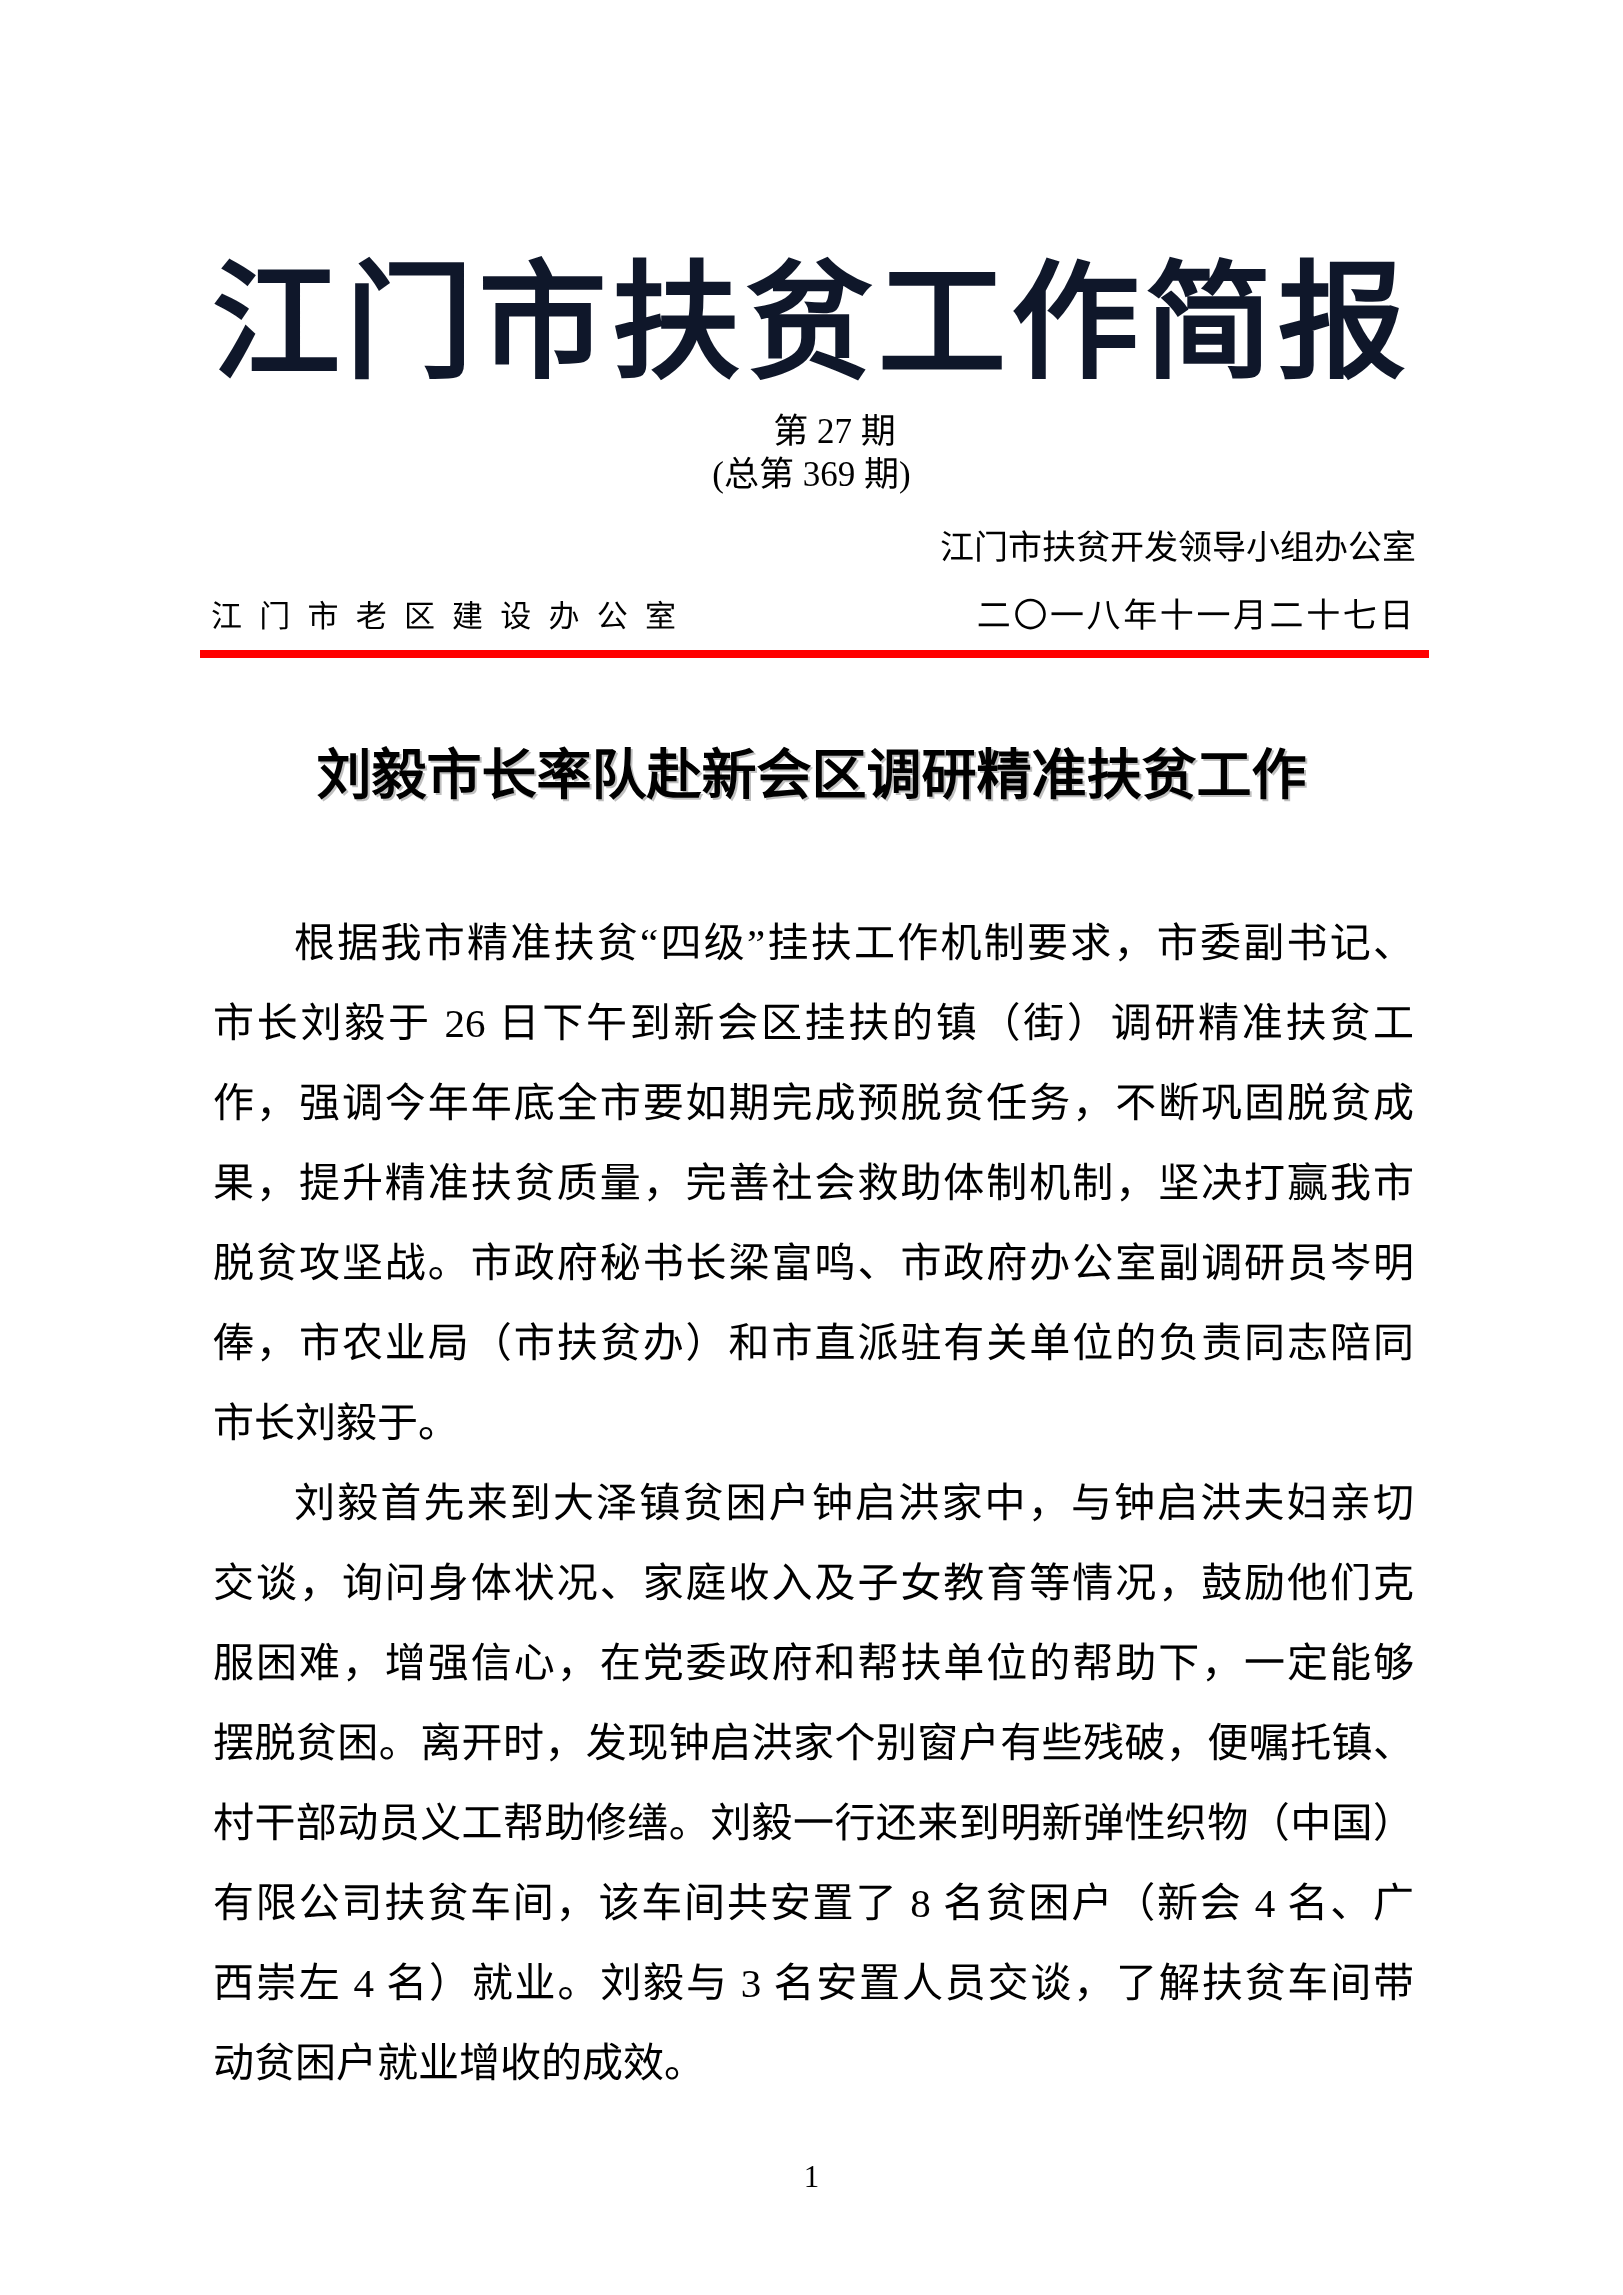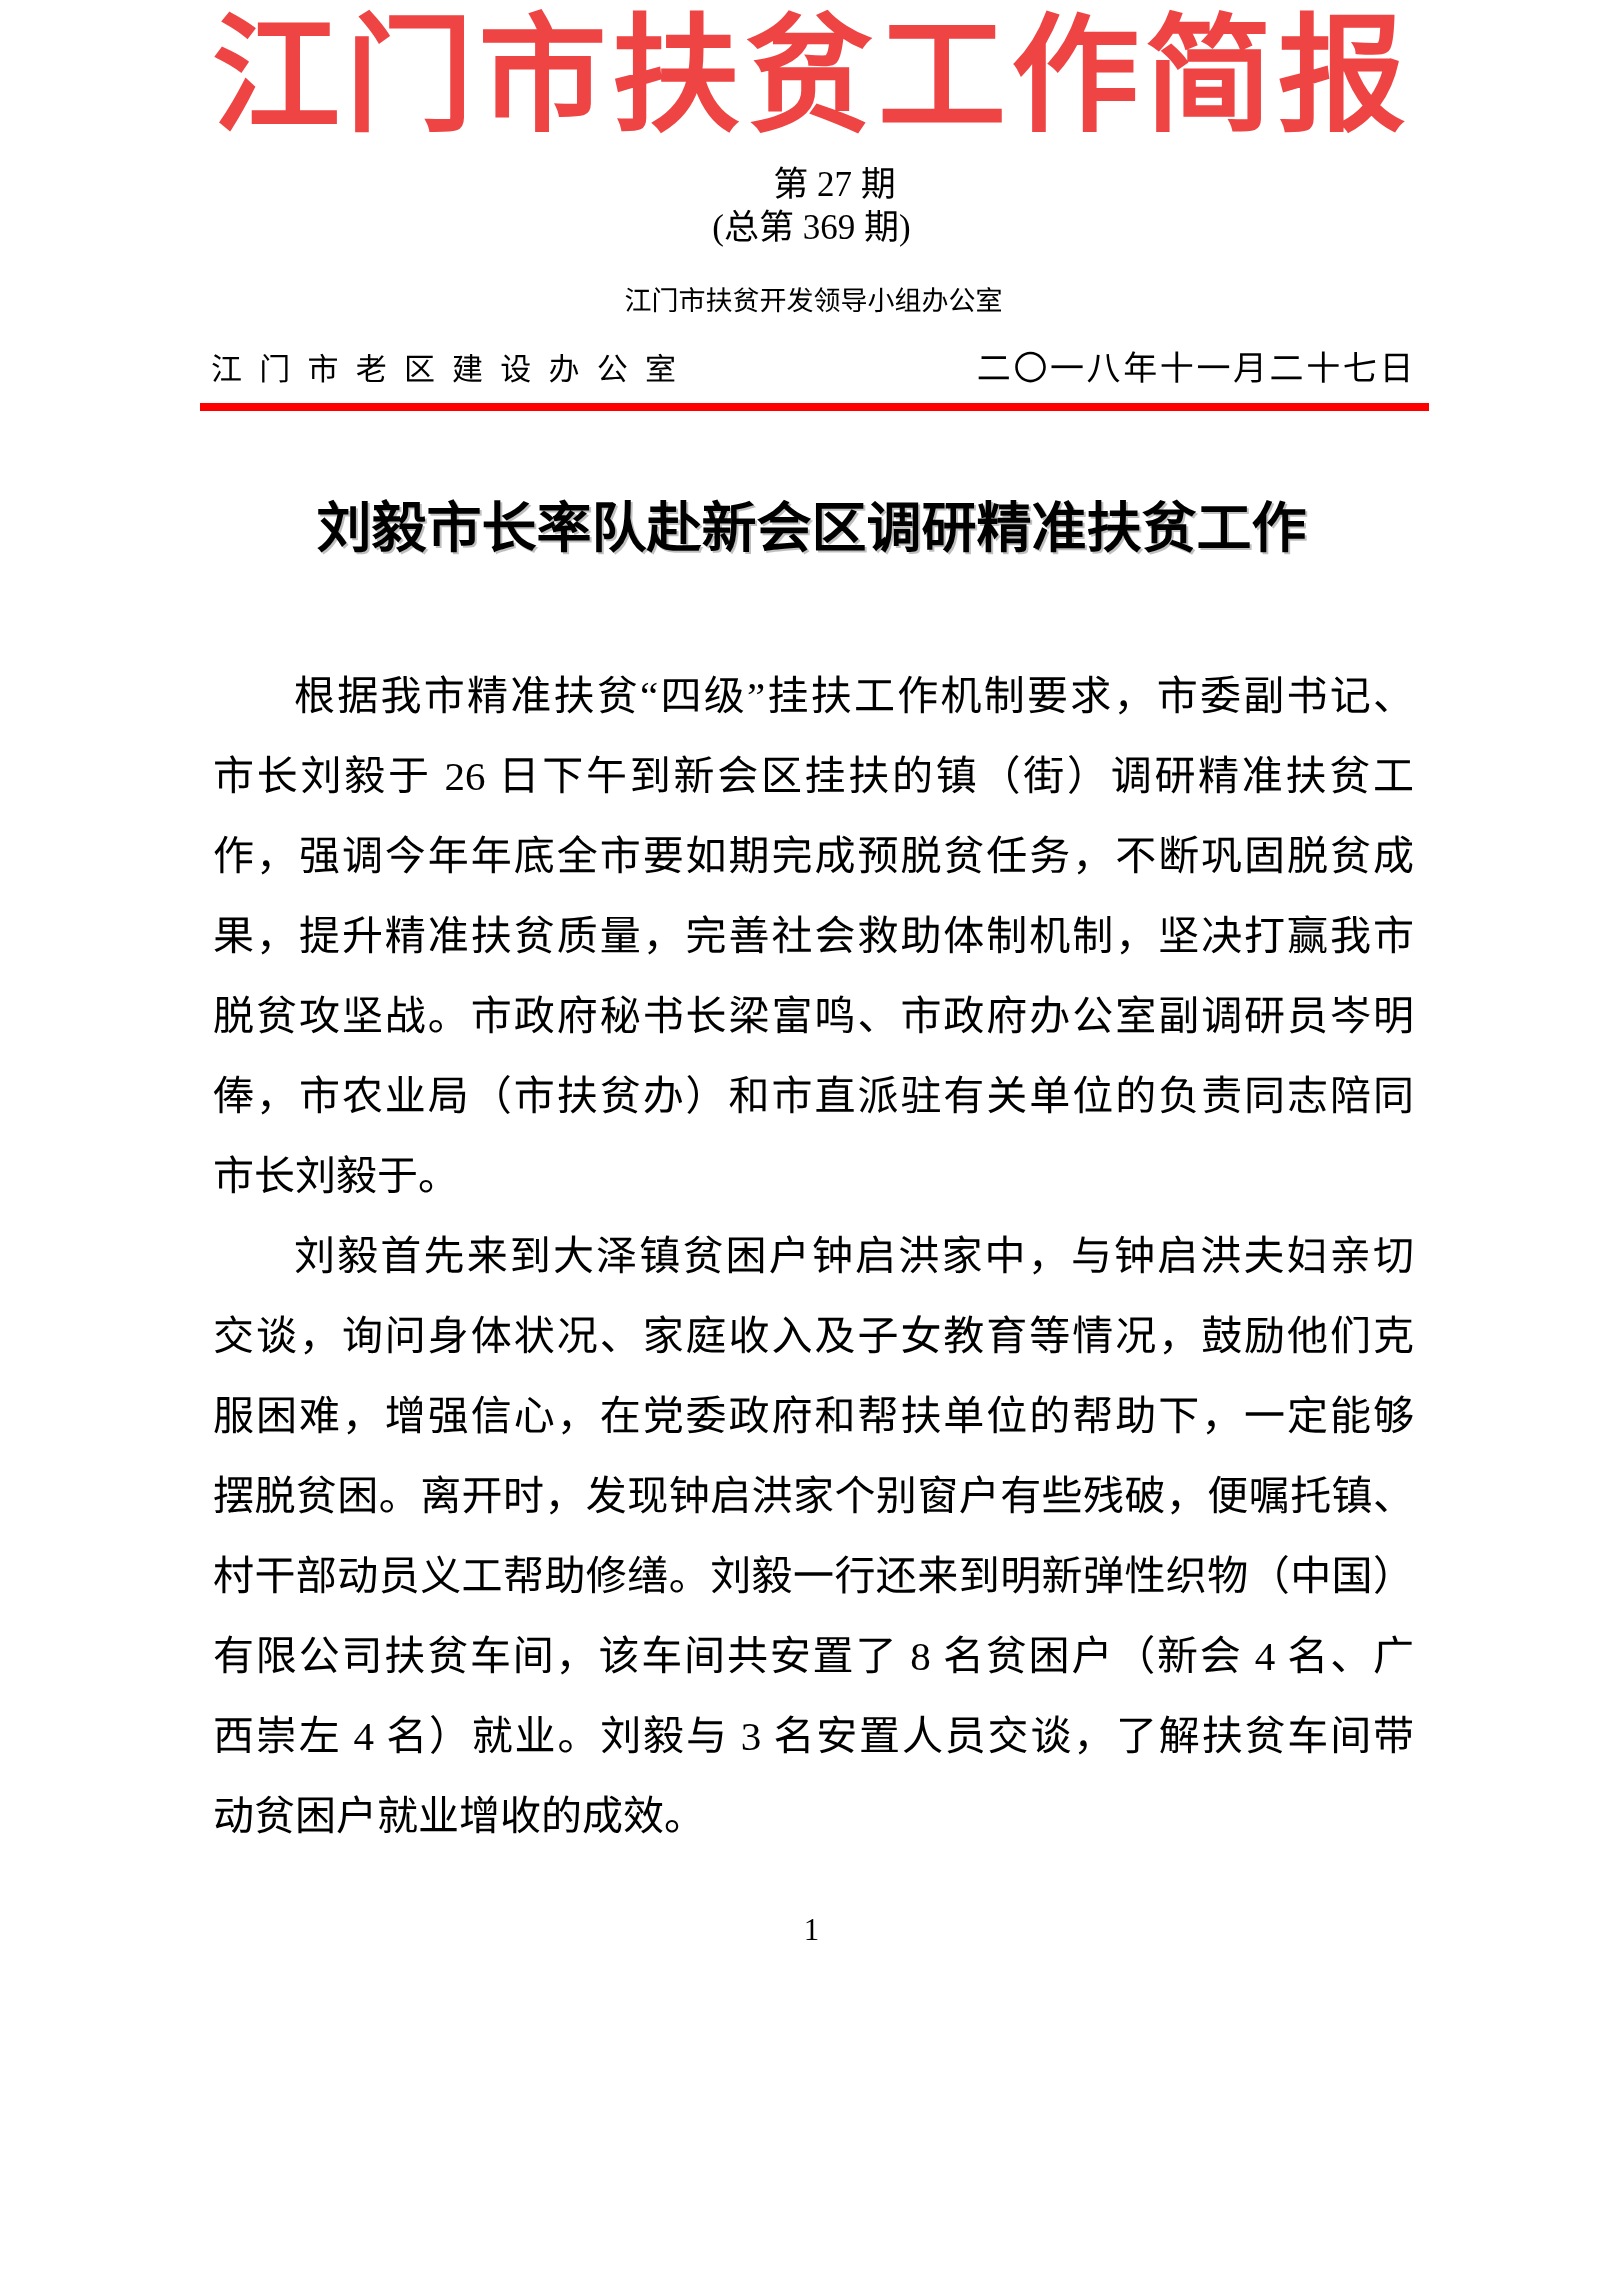--- a/index.html
+++ b/index.html
@@ -12,28 +12,29 @@
     width: 1623px;
     height: 2295px;
     background: #ffffff;
     overflow: hidden;
     color: #000000;
     font-family: "Liberation Serif", "DejaVu Serif", serif;
   }
   
   .masthead-title {
     margin: 0;
+    padding-top: 247px;
     height: 152px;
     line-height: 152px;
     text-align: center;
     font-family: "Liberation Sans", "DejaVu Sans", sans-serif;
     font-weight: 900;
     font-size: 128px;
     letter-spacing: 5.2px;
-    color: #ef4444;
+    color: #0f172a;
     white-space: nowrap;
   }
   .issue-no {
     margin-top: 10.5px;
     height: 43px;
     line-height: 43px;
     text-align: center;
     font-size: 35px;
     margin-left: 46px;
   }
@@ -42,22 +43,22 @@
     line-height: 43px;
     text-align: center;
     font-size: 35px;
   }
   .issuer-block {
     margin: 31px 207px 0 211px; 
   }
   .issuer1 {
     height: 42px;
     line-height: 42px;
-    font-size: 27px;
-    text-align: center;
+    font-size: 34px;
+    text-align: right;
   }
   .issuer-row {
     margin-top: 26px;
     height: 42px;
     line-height: 42px;
     display: flex;
     justify-content: space-between;
     align-items: baseline;
   }
   .issuer2 {

